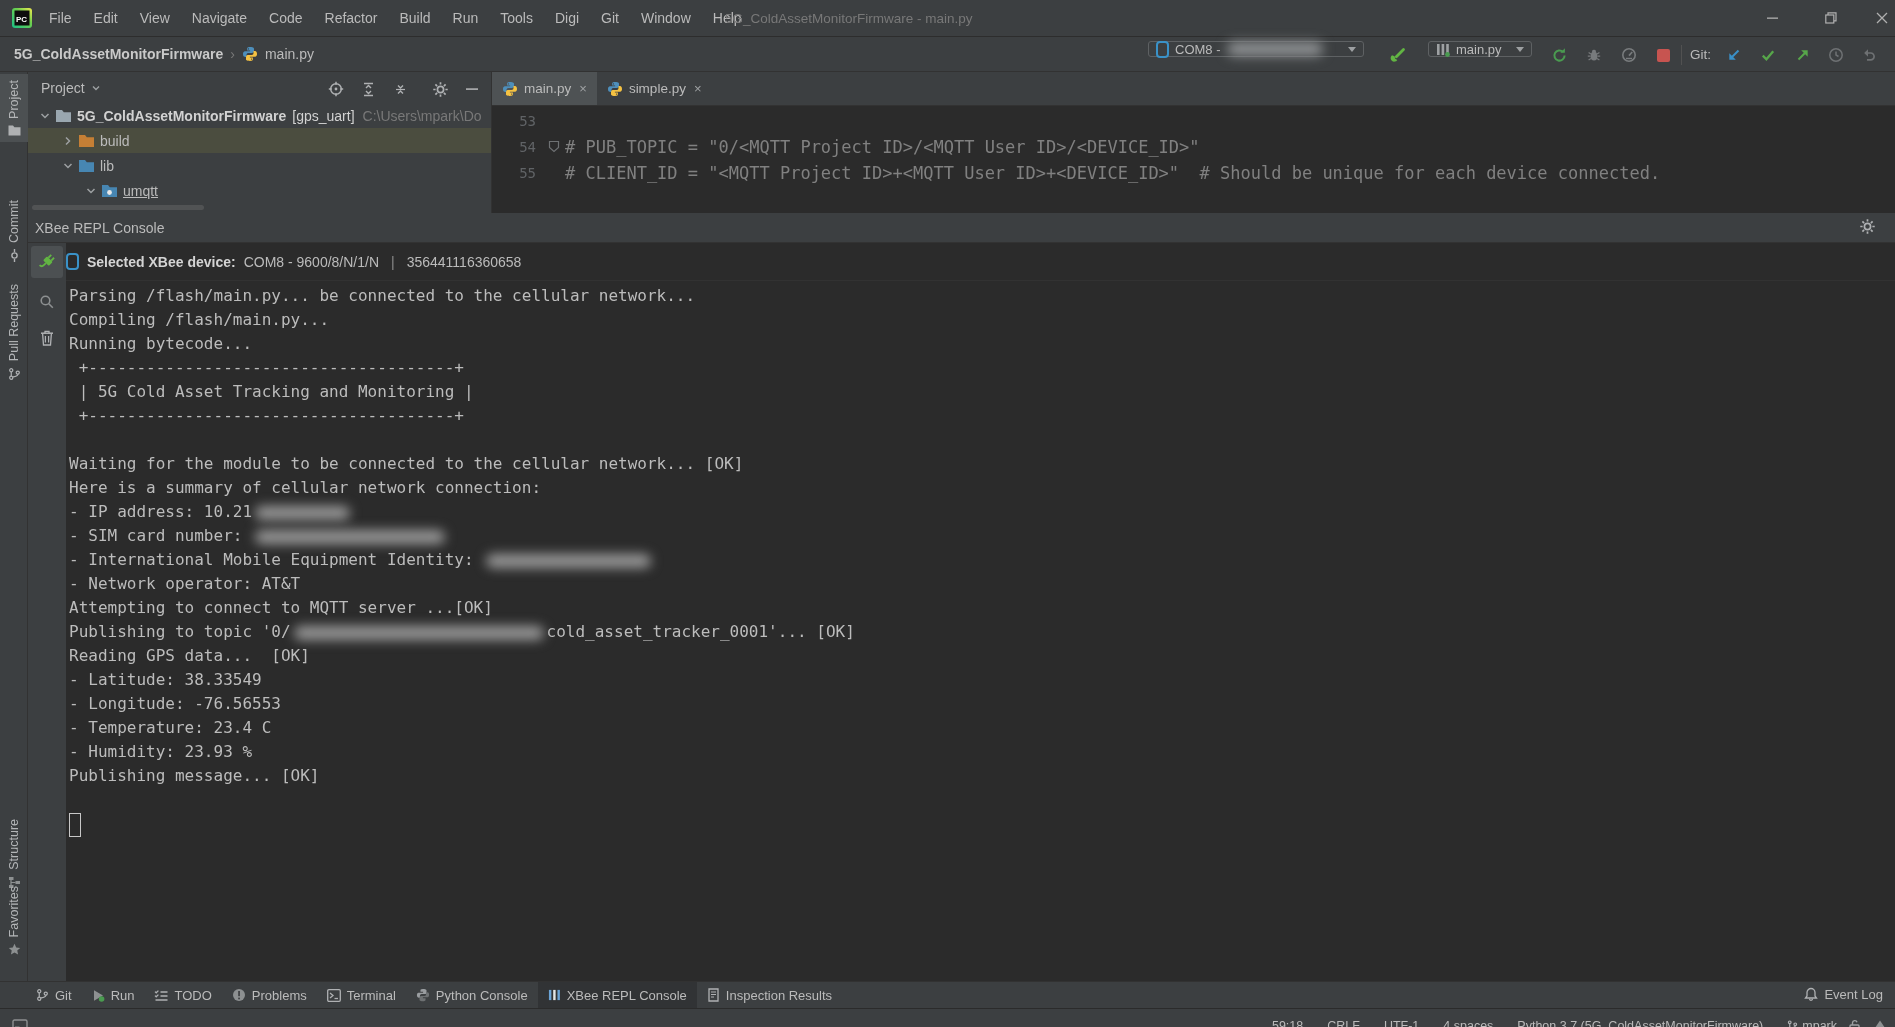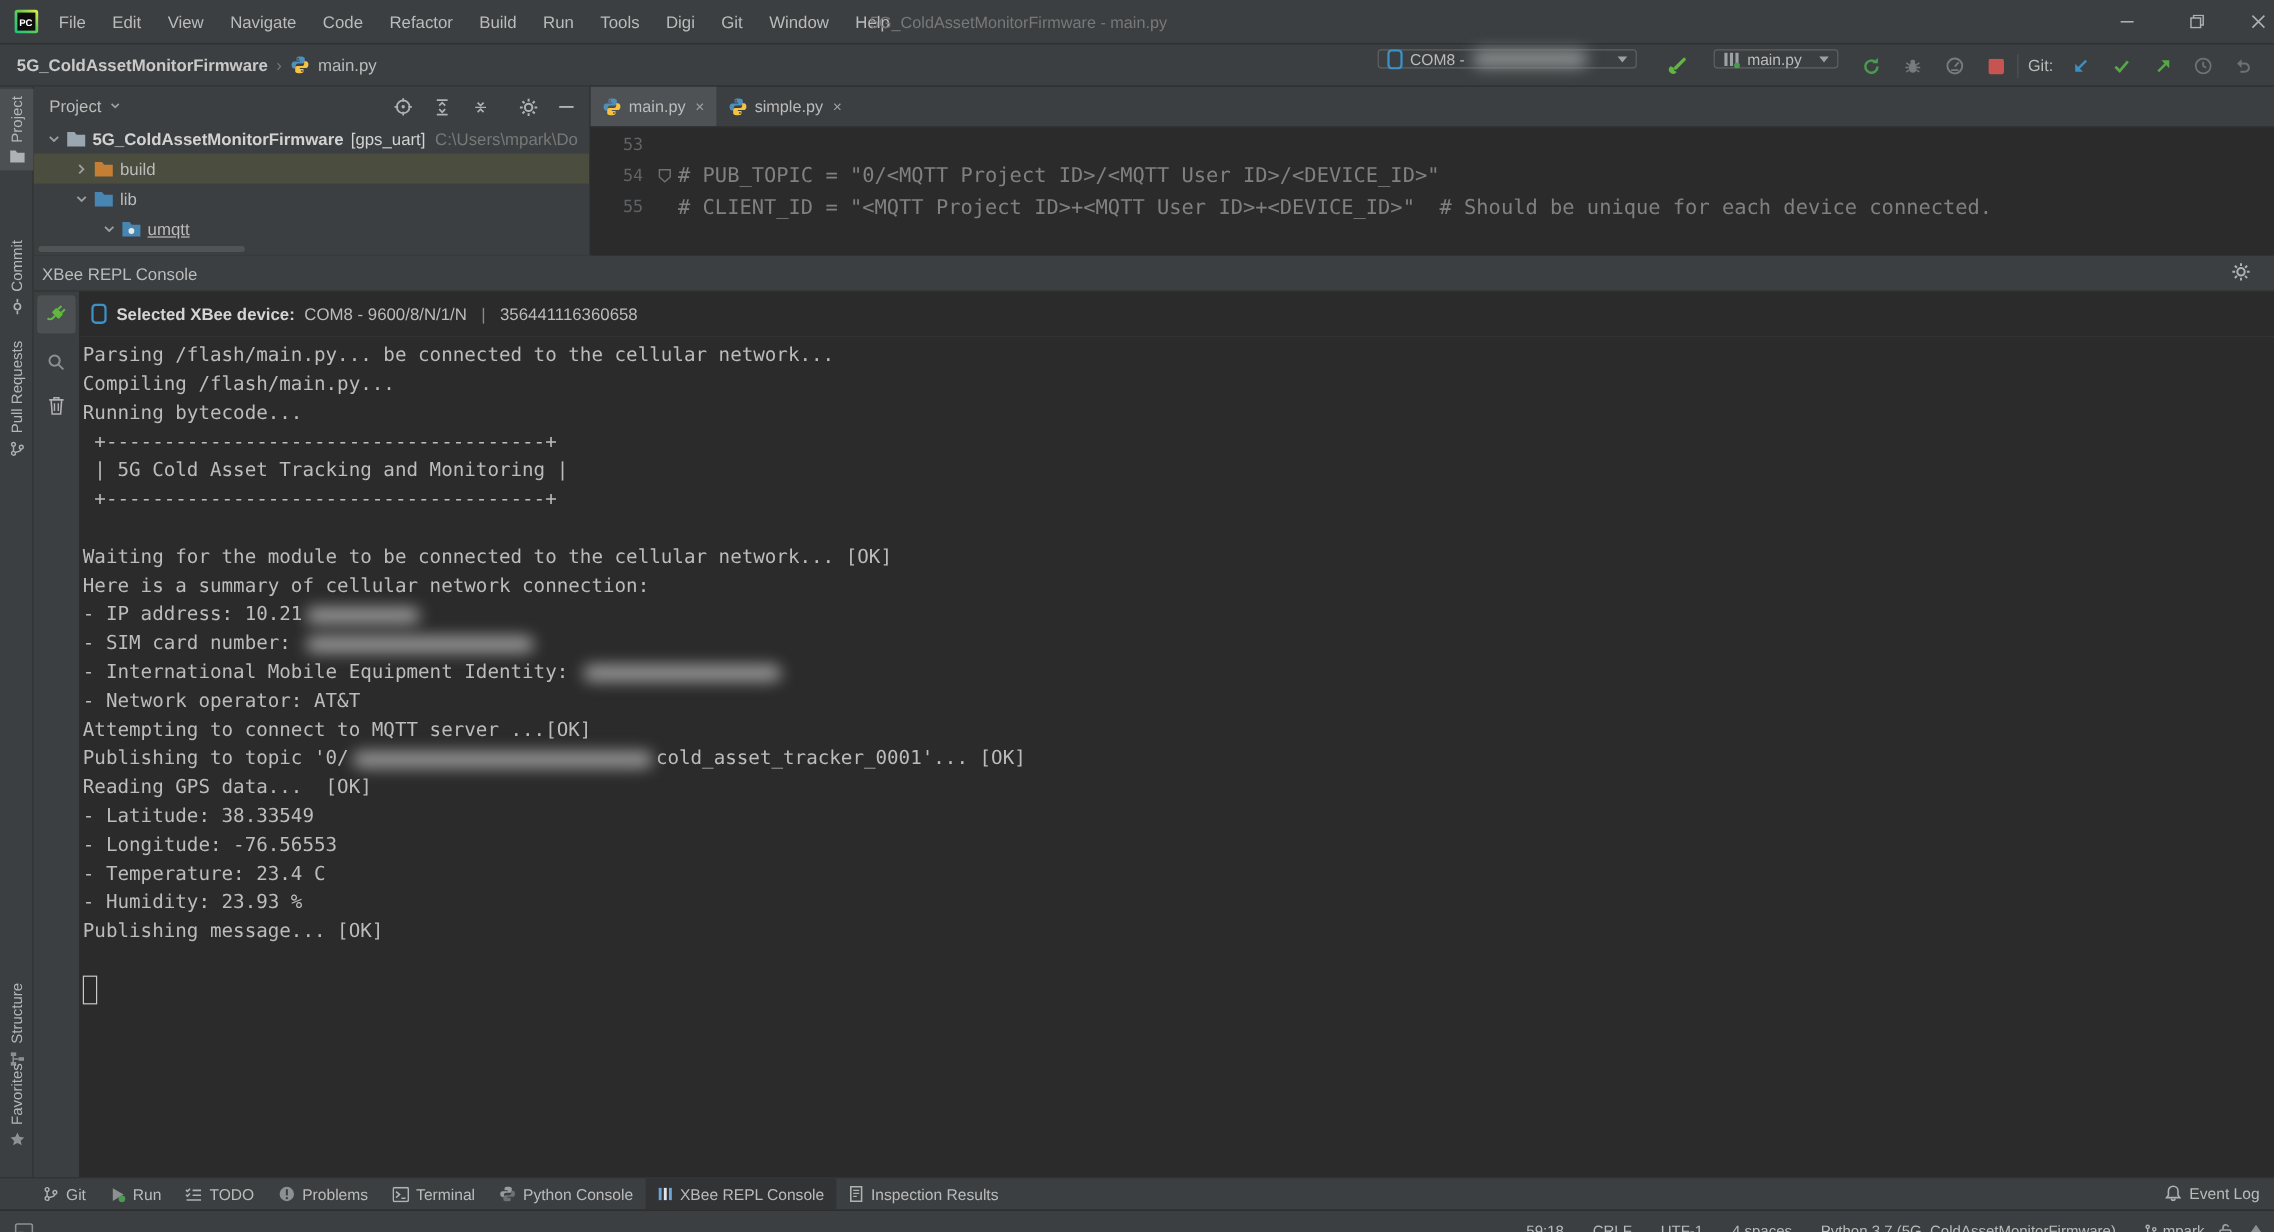--- a/index.html
+++ b/index.html
@@ -60,21 +60,21 @@
   #fold-marker{position:absolute;left:56px;top:68px;}
 
   
   #console-header{left:28px;top:213px;right:0;height:30px;background:#3c3f41;border-bottom:1px solid #323232;box-sizing:border-box;display:flex;align-items:center;padding-left:7px;font-size:14px;color:#bbbbbb;}
   #console-gear{position:absolute;right:16px;top:5px;width:20px;height:20px;}
   #console-left{left:28px;top:243px;width:38px;bottom:46px;background:#3c3f41;}
   .cbtn{position:absolute;left:3px;width:32px;height:30px;display:flex;align-items:center;justify-content:center;}
   #plug-btn{top:3px;background:#4c5052;border-radius:3px;height:32px;}
   #search-btn{top:44px;} #trash-btn{top:80px;}
   #console-content{left:66px;top:243px;right:0;bottom:46px;background:#2b2b2b;overflow:hidden;}
-  #device-row{height:38px;display:flex;align-items:center;gap:8px;padding-left:10px;border-bottom:1px solid #323232;box-sizing:border-box;font-size:14px;}
+  #device-row{height:38px;display:flex;align-items:center;gap:8px;border-bottom:1px solid #323232;box-sizing:border-box;font-size:14px;}
   #device-label{font-weight:bold;color:#d4d4d4;}
   #device-sep{color:#8a8a8a;padding:0 4px;}
   #console-lines{margin-top:3px;padding-left:3px;font-family:"DejaVu Sans Mono",monospace;font-size:16px;line-height:24px;color:#bcbcbc;white-space:pre;}
   .console-line{height:24px;}
   .blur{display:inline-block;height:14px;border-radius:7px;background:#989898;filter:blur(6px);vertical-align:middle;margin:0 3px;}
   .cursor-block{display:inline-block;width:10px;height:22px;border:1.5px solid #c8c8c8;vertical-align:middle;}
 
   
   #bottombar{left:0;top:981px;right:0;height:27px;background:#3c3f41;border-top:1px solid #323232;box-sizing:border-box;display:flex;align-items:stretch;padding-left:26px;}
   .tool-item{display:flex;align-items:center;gap:6px;padding:0 10px;font-size:13px;color:#bbbbbb;}

